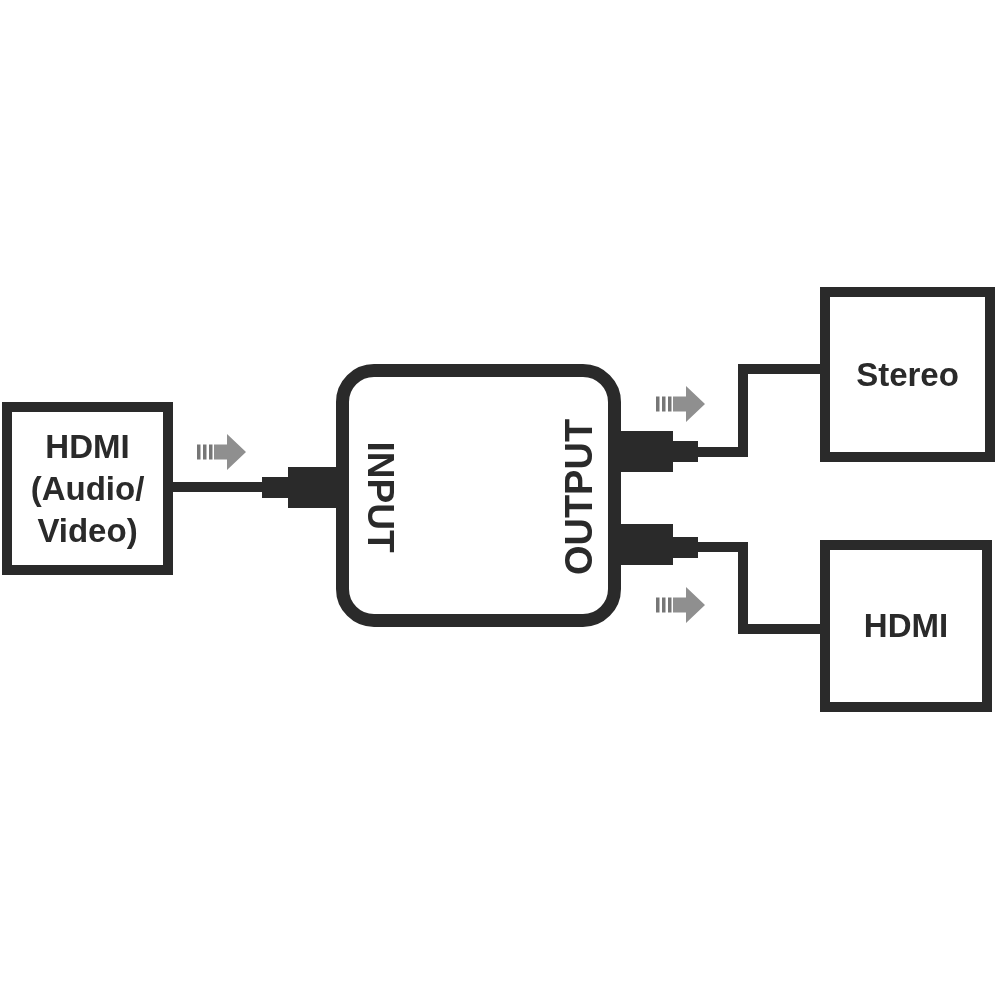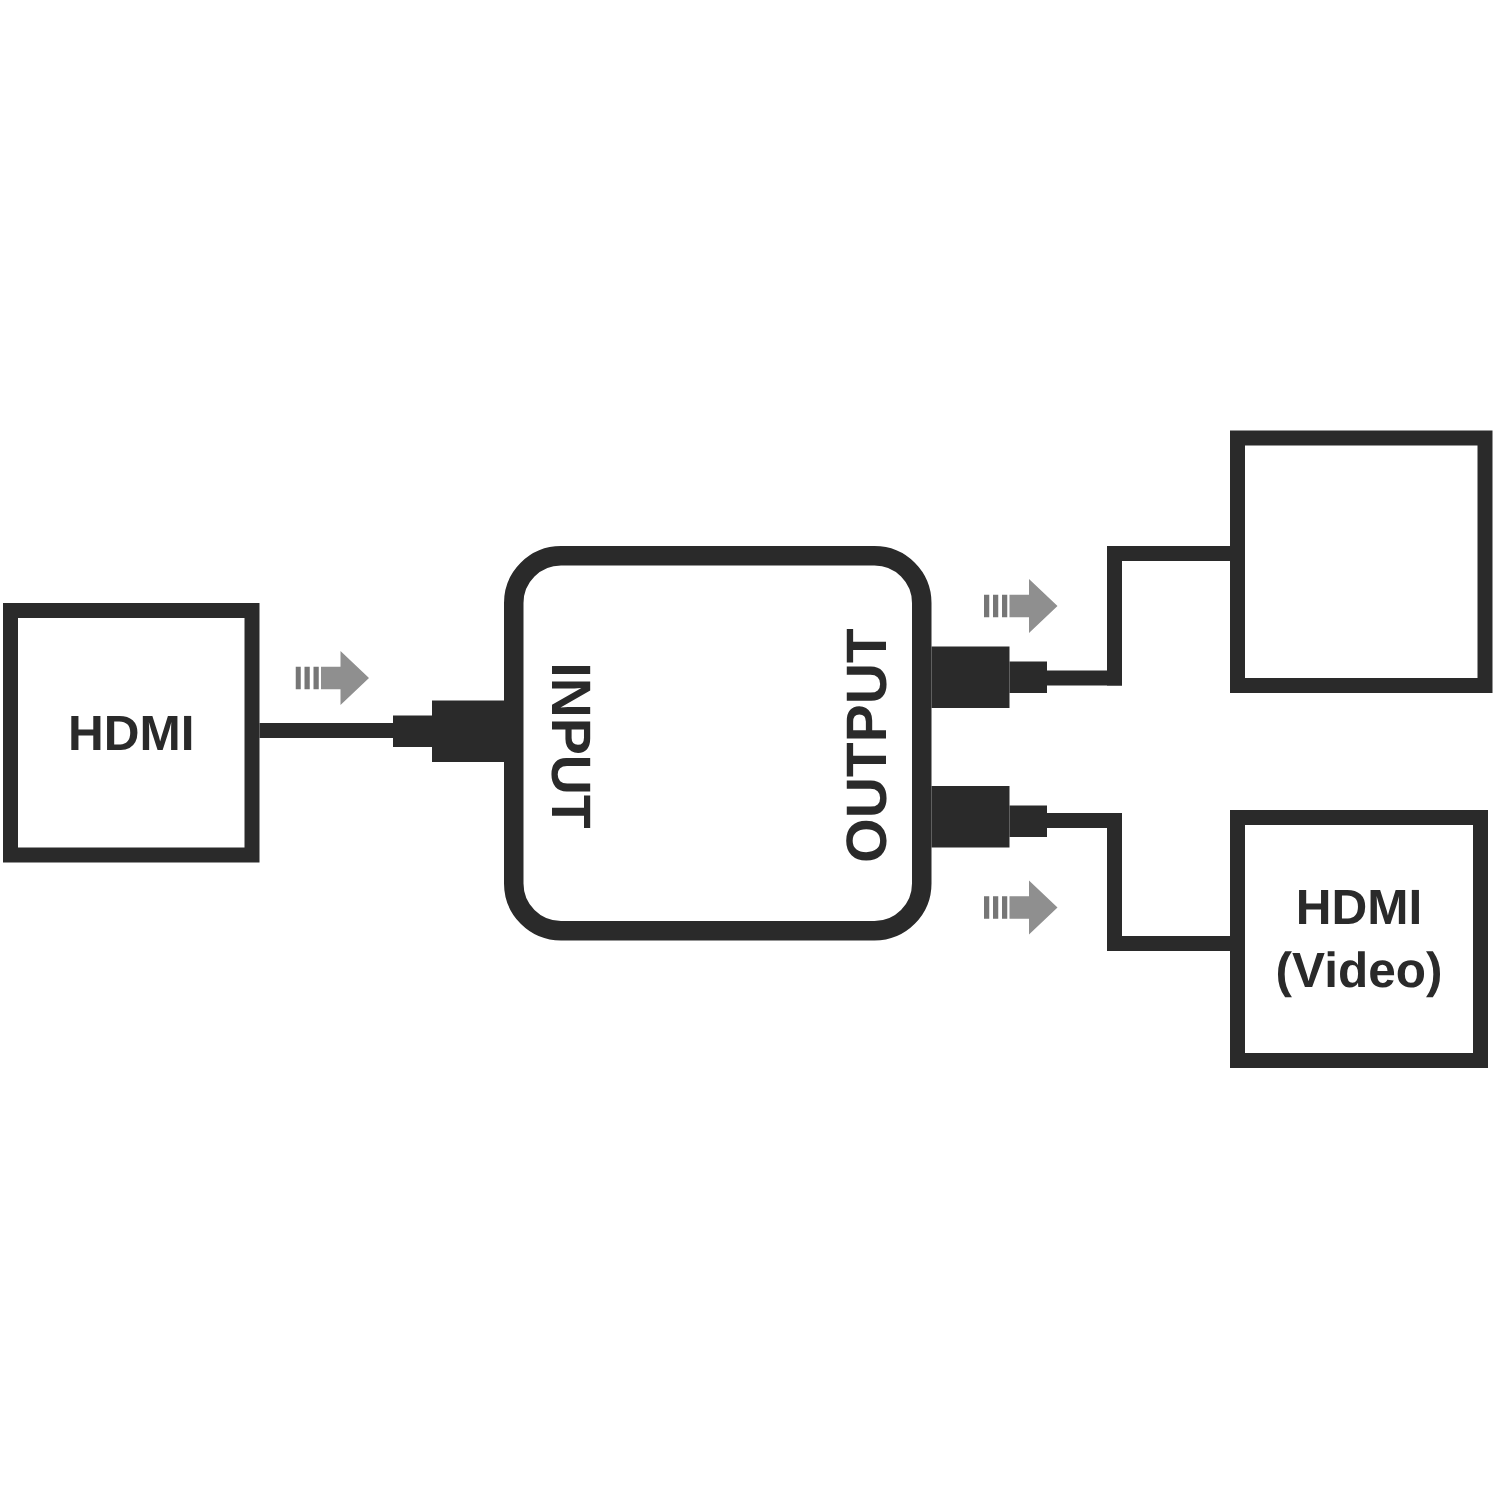--- a/index.html
+++ b/index.html
@@ -63,20 +63,22 @@
   .arrow .stripe { fill:var(--arrow-stripe,#767676); }
   .arrow .body   { fill:var(--arrow-body,#8f8f8f); }
 </style>
 </head>
 <body>
 
 <div id="canvas">
 
   <div class="box" id="source-box">
     <div class="line">HDMI</div>
+    <div class="line">(Audio/</div>
+    <div class="line">Video)</div>
   </div>
 
   <div class="ink" id="cable-source"></div>
   <div class="ink" id="plug-source-small"></div>
   <div class="ink" id="plug-source-large"></div>
 
   <div id="converter-box"></div>
   <div id="input-label">INPUT</div>
   <div id="output-label">OUTPUT</div>
 
@@ -86,25 +88,25 @@
   <div class="ink" id="cable-audio-v"></div>
   <div class="ink" id="cable-audio-h2"></div>
 
   <div class="ink" id="plug-video-large"></div>
   <div class="ink" id="plug-video-small"></div>
   <div class="ink" id="cable-video-h1"></div>
   <div class="ink" id="cable-video-v"></div>
   <div class="ink" id="cable-video-h2"></div>
 
   <div class="box" id="stereo-box">
+    <div class="line">Stereo</div>
   </div>
 
   <div class="box" id="video-box">
     <div class="line">HDMI</div>
-    <div class="line">(Video)</div>
   </div>
 
   <svg class="arrow" id="arrow-source" width="50" height="38" viewBox="0 0 50 38" aria-hidden="true">
     <rect class="stripe" x="0" y="11.5" width="3.5" height="15"></rect>
     <rect class="stripe" x="6" y="11.5" width="3.5" height="15"></rect>
     <rect class="stripe" x="12" y="11.5" width="3.5" height="15"></rect>
     <path class="body" d="M17 11.5 L30 11.5 L30 1 L49 19 L30 37 L30 26.5 L17 26.5 Z"></path>
   </svg>
   <svg class="arrow" id="arrow-audio" width="50" height="38" viewBox="0 0 50 38" aria-hidden="true">
     <rect class="stripe" x="0" y="11.5" width="3.5" height="15"></rect>

